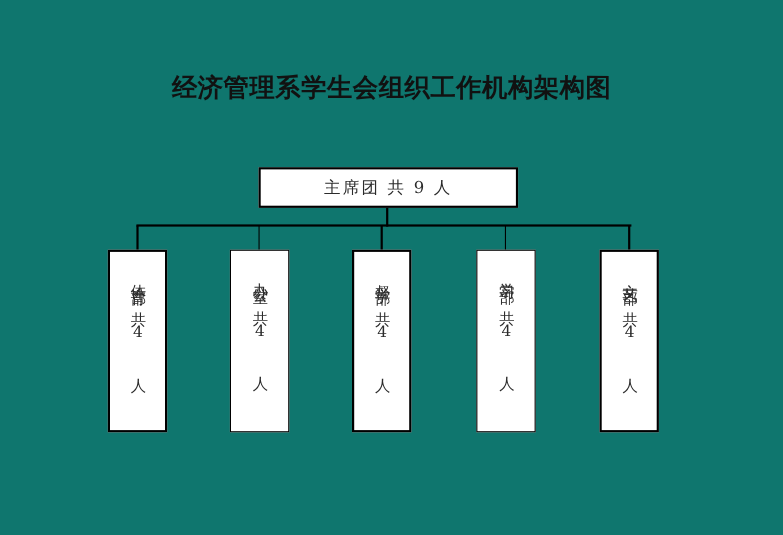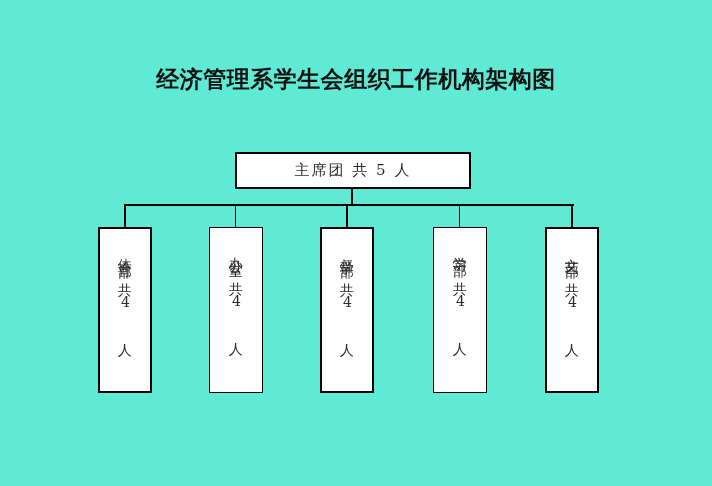--- a/index.html
+++ b/index.html
@@ -4,21 +4,21 @@
 <style>
   html, body {
     margin: 0;
     padding: 0;
     background: #ffffff;
   }
   #page {
     position: relative;
     width: 712px;
     height: 486px;
-    background: #5eead4;
+    background: #0f766e;
     overflow: hidden;
     font-family: "DejaVu Serif", "Liberation Serif", serif;
   }
 
   
   .chart-title {
     position: absolute;
     left: 0;
     top: 64px;
     width: 712px;
@@ -126,21 +126,21 @@
   .drop-5 { left: 571px; width: 2px; }
 </style>
 </head>
 <body>
 
 <div id="page">
 
   <div class="chart-title">经济管理系学生会组织工作机构架构图</div>
 
   <div class="node-box root-box">
-    <span class="root-label">主席团  共 5 人</span>
+    <span class="root-label">主席团  共 9 人</span>
   </div>
 
   <div class="line line-v stem-root"></div>
   <div class="line line-h bus"></div>
   <div class="line line-v drop drop-1"></div>
   <div class="line line-v drop drop-2"></div>
   <div class="line line-v drop drop-3"></div>
   <div class="line line-v drop drop-4"></div>
   <div class="line line-v drop drop-5"></div>
 

